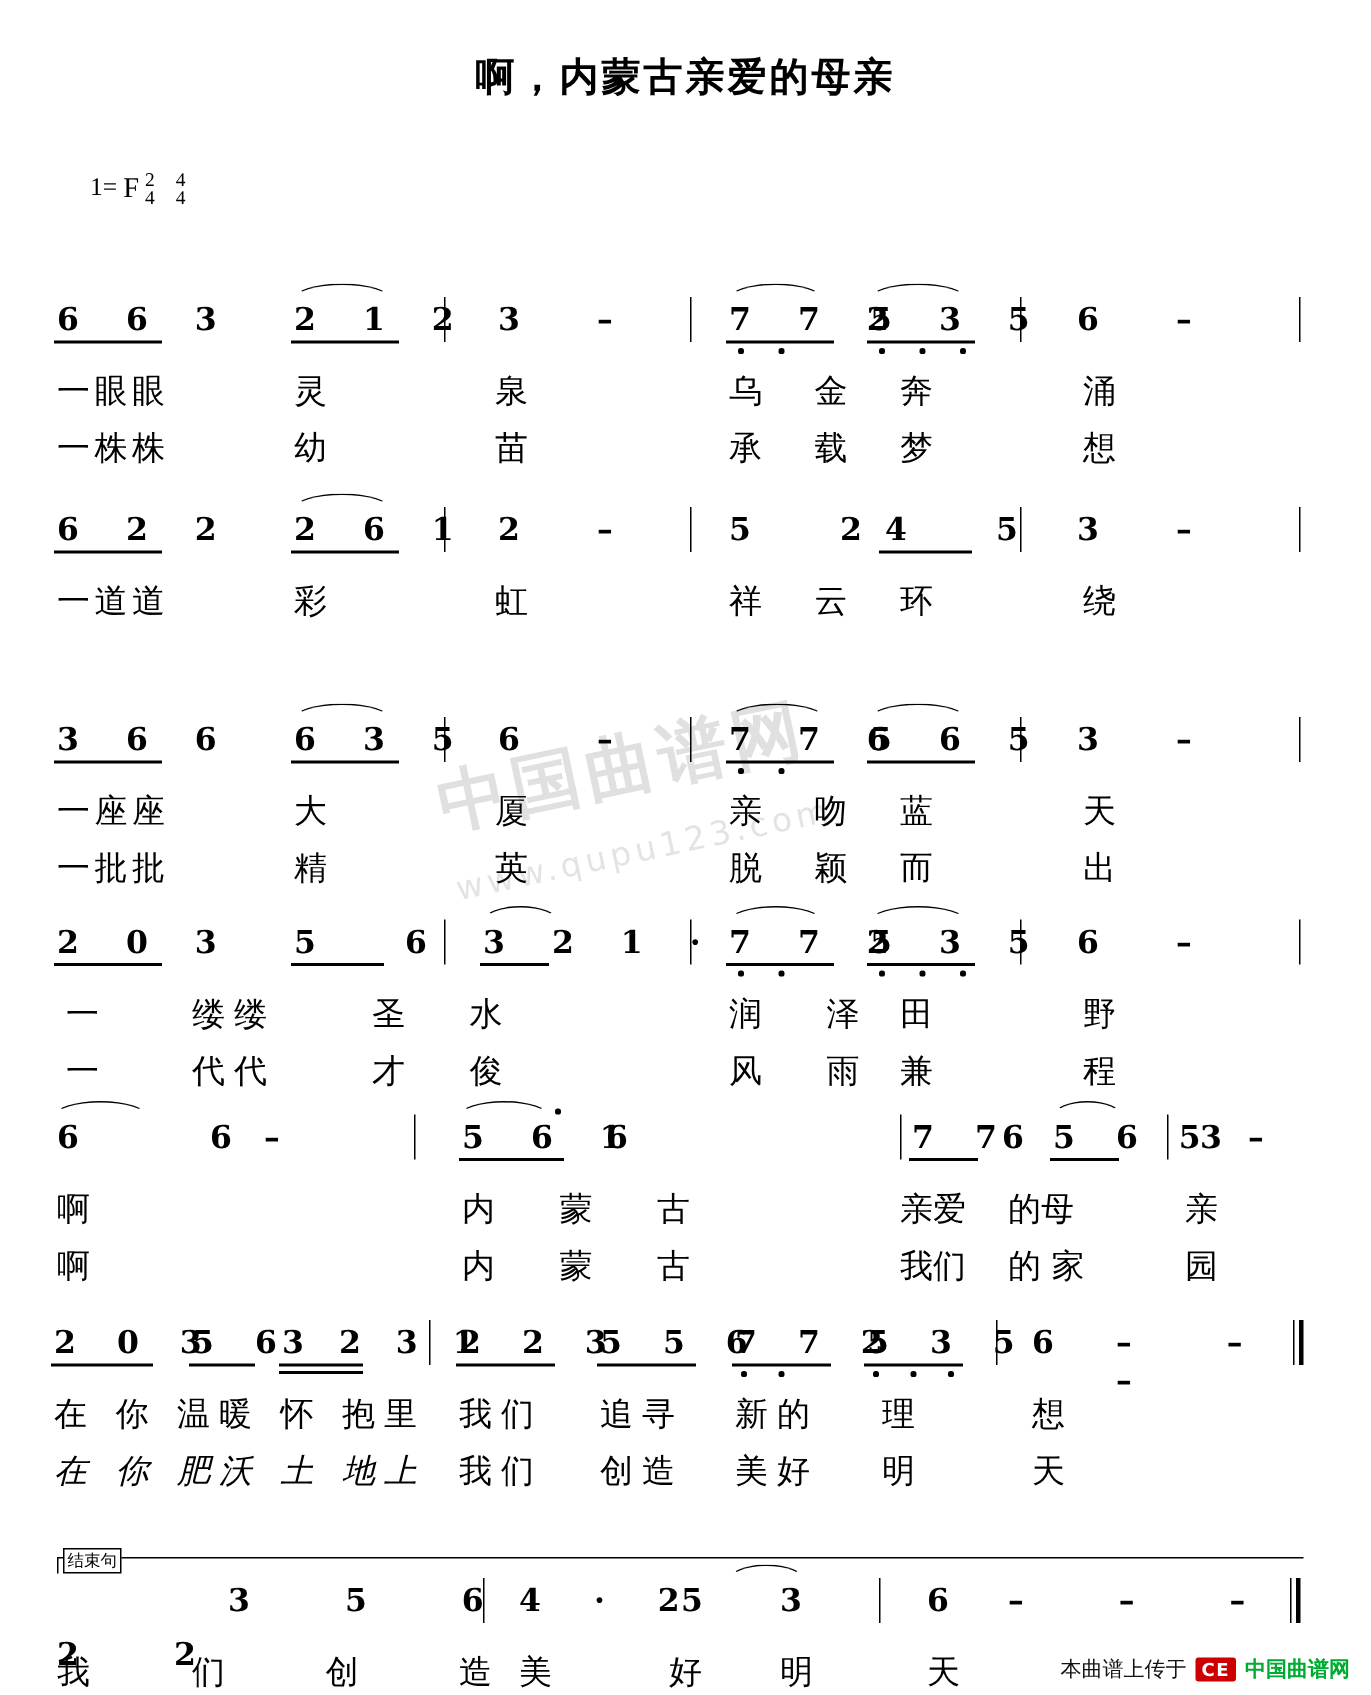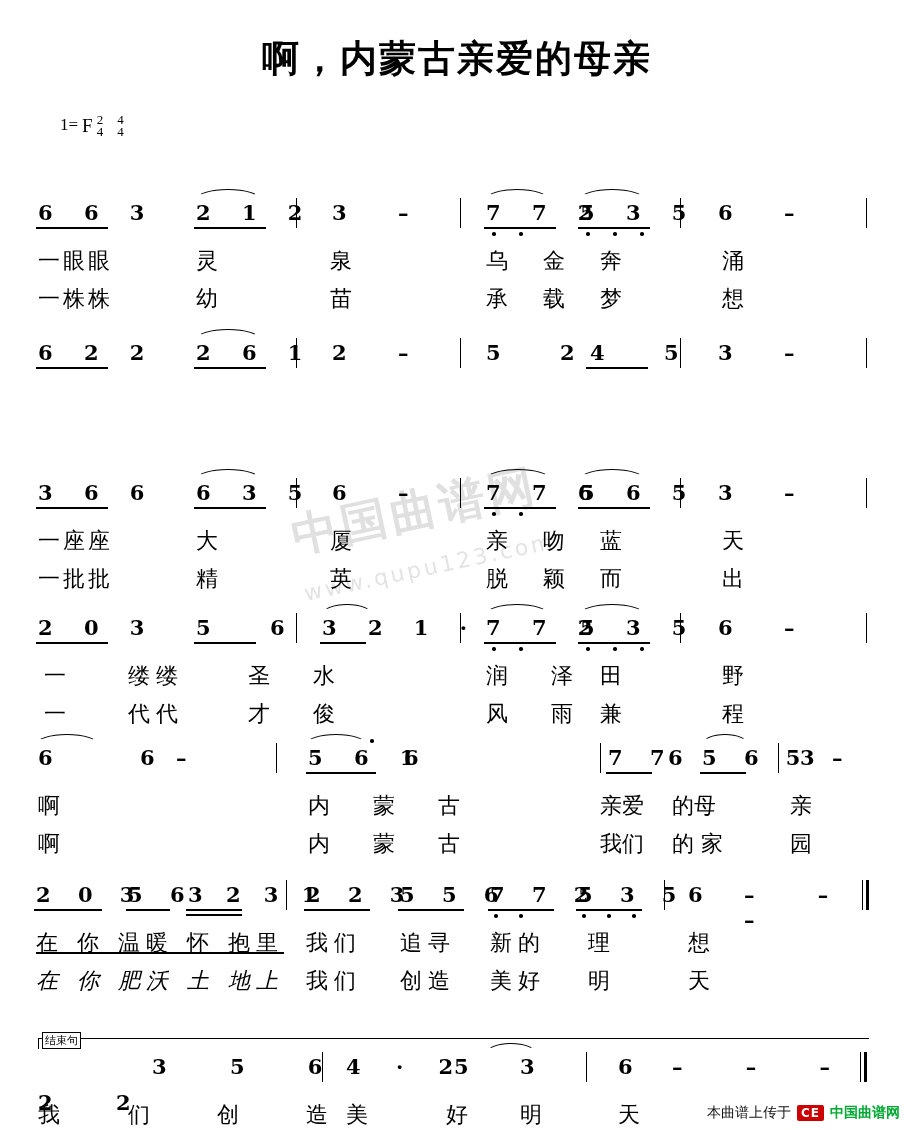--- a/index.html
+++ b/index.html
@@ -10,21 +10,21 @@
     color:#000;
     position:relative;
     overflow:hidden;
   }
   .sheet{position:relative;width:914px;height:1130px;}
 
   
   .title{
     position:absolute;top:34px;left:0;width:914px;
     text-align:center;
-    font-size:37px;font-weight:bold;
+    font-size:26px;font-weight:bold;
     letter-spacing:2px;
     font-family:"DejaVu Serif", serif;
   }
 
   
   .keysig{
     position:absolute;left:60px;top:115px;
     font-size:17px;
     font-family:"Liberation Serif", serif;
     display:flex;align-items:flex-start;gap:4px;
@@ -182,20 +182,29 @@
       <span class="dash" style="left:398px;">–</span>
       <div class="bar" style="left:296px;"></div>
       <div class="bar" style="left:460px;"></div>
       <span class="n" style="left:486px;letter-spacing:26px;">5  2</span>
       <span class="n" style="left:590px;letter-spacing:26px;">4  5</span>
       <div class="u1" style="left:586px;top:27px;width:62px;"></div>
       <div class="bar" style="left:680px;"></div>
       <span class="n" style="left:718px;">3</span>
       <span class="dash" style="left:784px;">–</span>
       <div class="bar" style="left:866px;"></div>
+    </div>
+    <div class="lyricline">
+      <span class="ly" style="left:38px;letter-spacing:3px;">一道道</span>
+      <span class="ly" style="left:196px;">彩</span>
+      <span class="ly" style="left:330px;">虹</span>
+      <span class="ly" style="left:486px;">祥</span>
+      <span class="ly" style="left:543px;">云</span>
+      <span class="ly" style="left:600px;">环</span>
+      <span class="ly" style="left:722px;">绕</span>
     </div>
   </div>
 
   <div class="system" style="top:480px;">
     <div class="notes">
       <span class="n" style="left:38px;letter-spacing:12px;">3 6 6</span>
       <div class="u1" style="left:36px;top:27px;width:72px;"></div>
       <span class="slur" style="left:196px;top:-11px;width:62px;"></span>
       <span class="n" style="left:196px;letter-spacing:12px;">6 3 5</span>
       <div class="u1" style="left:194px;top:27px;width:72px;"></div>
@@ -342,21 +351,21 @@
       <div class="u1" style="left:576px;top:27px;width:66px;"></div>
       <span class="dot" style="left:582px;top:32px;"></span>
         <span class="dot" style="left:607px;top:32px;"></span>
         <span class="dot" style="left:632px;top:32px;"></span>
       <div class="bar" style="left:664px;"></div>
       <span class="n" style="left:688px;">6</span>
       <span class="dash" style="left:744px;letter-spacing:28px;">–  –  –</span>
       <div class="dbar" style="left:862px;"></div>
     </div>
     <div class="lyricline">
-      <span class="ly" style="left:36px;letter-spacing:6px;text-decoration:underline;">在 你 温暖 怀 抱里</span>
+      <span class="ly" style="left:36px;letter-spacing:6px;">在 你 温暖 怀 抱里</span>
       <span class="ly" style="left:306px;letter-spacing:6px;">我们</span>
       <span class="ly" style="left:400px;letter-spacing:6px;">追寻</span>
       <span class="ly" style="left:490px;letter-spacing:6px;">新的</span>
       <span class="ly" style="left:588px;">理</span>
       <span class="ly" style="left:688px;">想</span>
     </div>
     <div class="lyricline">
       <span class="ly" style="left:36px;letter-spacing:6px;font-style:italic;">在 你 肥沃 土 地上</span>
       <span class="ly" style="left:306px;letter-spacing:6px;">我们</span>
       <span class="ly" style="left:400px;letter-spacing:6px;">创造</span>

